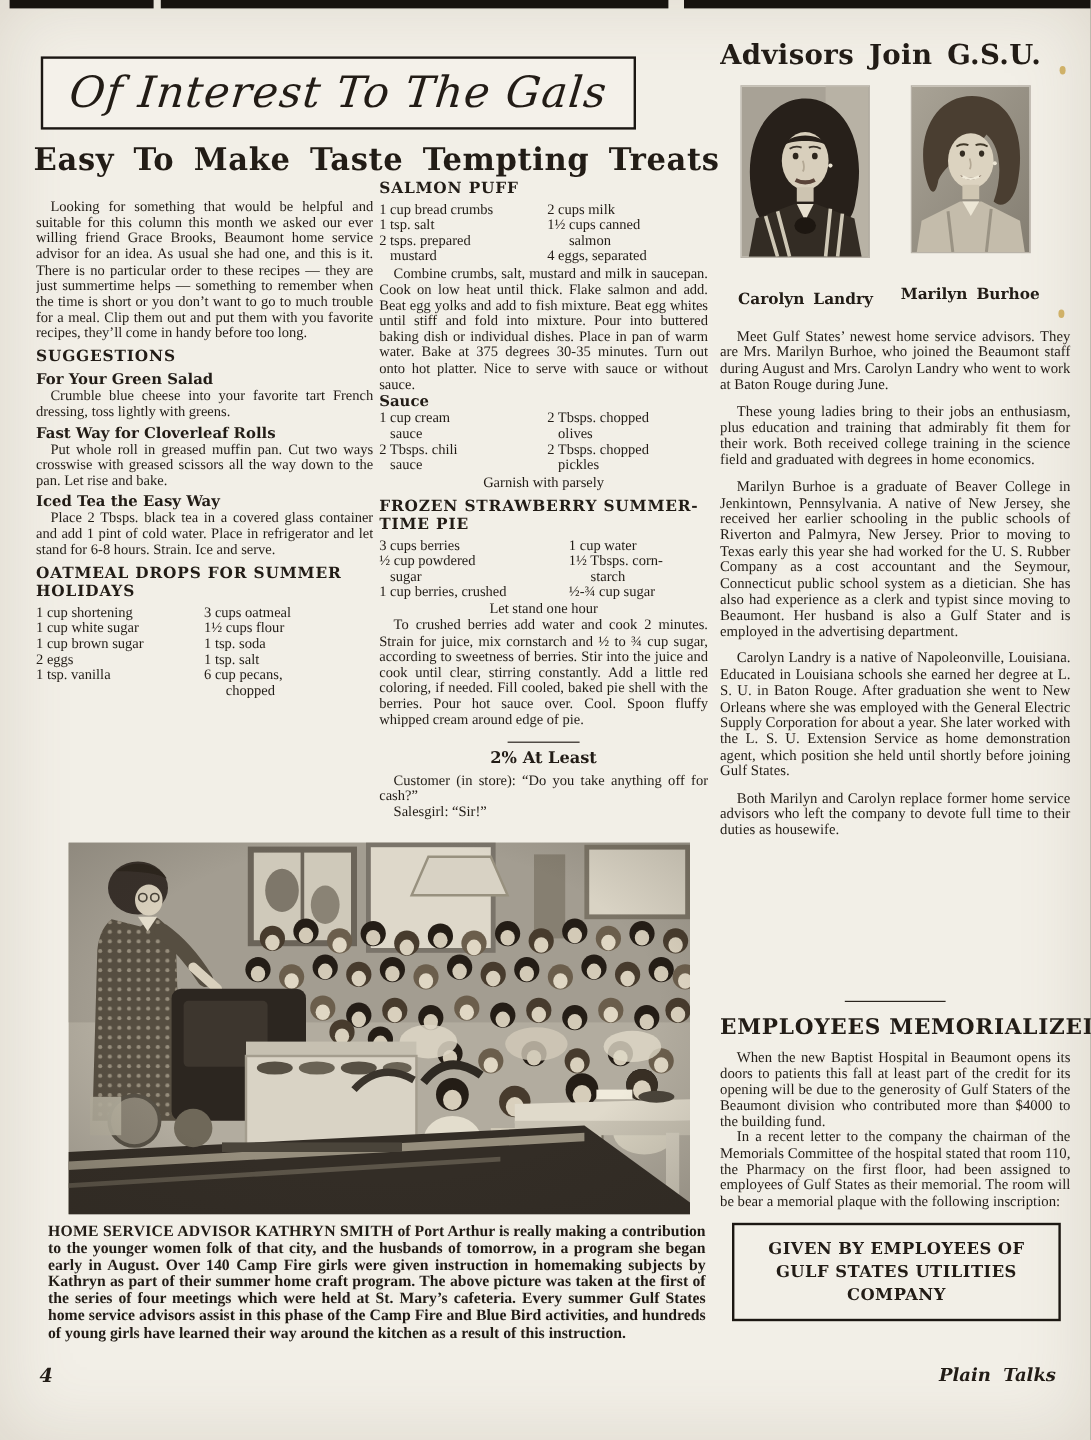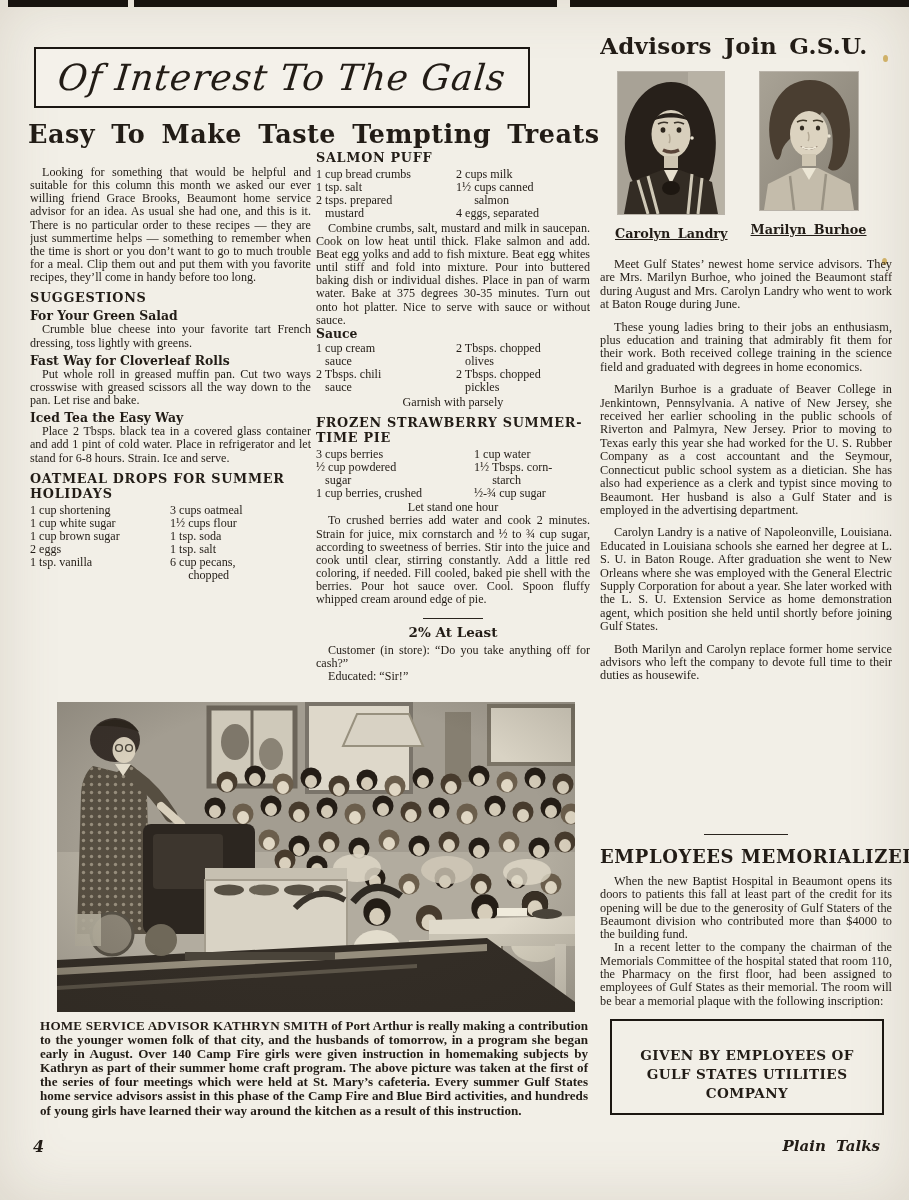--- a/index.html
+++ b/index.html
@@ -46,30 +46,30 @@
   .mag{position:absolute;left:740px;top:1137px;width:140px;text-align:right;font-family:"DejaVu Serif",serif;
        font-style:italic;font-weight:bold;font-size:15px;word-spacing:5px;}
 
   
   .rightcol{position:absolute;left:600px;top:33px;width:292px;height:803px;overflow:hidden;}
   .r-head{font-family:"DejaVu Serif",serif;font-weight:bold;font-size:23px;line-height:26px;
           letter-spacing:.3px;word-spacing:4px;white-space:nowrap;}
   .portraits{display:flex;gap:23px;margin:13px 0 0 15px;align-items:flex-start;}
   .portrait{display:flex;flex-direction:column;align-items:center;margin:0;}
   .portrait svg{display:block;outline:1px solid rgba(80,70,55,.35);}
-  .pname{font-family:"DejaVu Serif",serif;font-weight:bold;font-size:12.8px;margin-top:12px;word-spacing:3px;text-decoration:underline;}
+  .pname{font-family:"DejaVu Serif",serif;font-weight:bold;font-size:12.8px;margin-top:28px;word-spacing:3px;}
   .r-pars{margin-top:17px;}
   .r-pars p{margin:0 0 9px;text-indent:14px;font-size:12.3px;line-height:13.4px;text-align:justify;}
 
   .memorial{position:absolute;left:600px;top:834px;width:292px;}
   .m-div{width:84px;border:0;border-top:1.6px solid #2a241e;margin:0 auto 11px;}
   .m-head{font-family:"DejaVu Serif",serif;font-weight:bold;font-size:18px;letter-spacing:.6px;
           text-align:center;margin:0 0 8px;white-space:nowrap;}
   .m-pars p{margin:0;text-indent:14px;font-size:12.3px;line-height:13.3px;text-align:justify;}
-  .inscription{margin:11px 8px 0 10px;border:2px solid #1c1712;padding:25px 6px 10px;text-align:center;
+  .inscription{margin:11px 8px 0 10px;border:2px solid #1c1712;padding:11px 6px 10px;text-align:center;
                font-family:"DejaVu Serif",serif;font-weight:bold;font-size:13.6px;line-height:19px;
                letter-spacing:.4px;}
 </style>
 </head>
 <body>
 
 <div class="page">
 
   <div class="strip" style="left:8px;width:120px;"></div>
   <div class="strip" style="left:134px;width:423px;"></div>
@@ -216,21 +216,21 @@
           <span>½-¾ cup sugar</span>
         </div>
       </div>
     <p class="center-note">Let stand one hour</p>
     <p>To crushed berries add water and cook 2 minutes. Strain for juice, mix cornstarch and ½ to ¾ cup sugar, according to sweetness of berries. Stir into the juice and cook until clear, stirring constantly. Add a little red coloring, if needed. Fill cooled, baked pie shell with the berries. Pour hot sauce over. Cool. Spoon fluffy whipped cream around edge of pie.</p>
     <hr class="divider">
     <div class="joke-title">2% At Least</div>
     <div>
 
     <p>Customer (in store): “Do you take anything off for cash?”</p>
-        <p>Educated: “Sir!”</p>
+        <p>Salesgirl: “Sir!”</p>
       </div>
   </div>
 
   <div class="photo">
     <svg width="518" height="310" viewBox="0 0 518 310" xmlns="http://www.w3.org/2000/svg">
       <defs>
         <pattern id="dots" width="8" height="8" patternUnits="userSpaceOnUse">
           <circle cx="2.5" cy="2.5" r="1.7" fill="#968d7c"></circle>
         </pattern>
         <pattern id="str" width="9" height="9" patternUnits="userSpaceOnUse">

